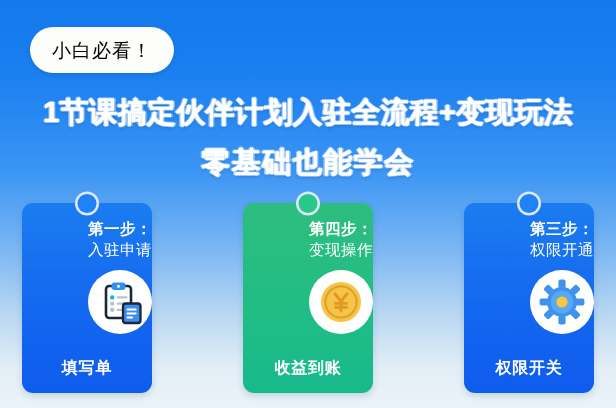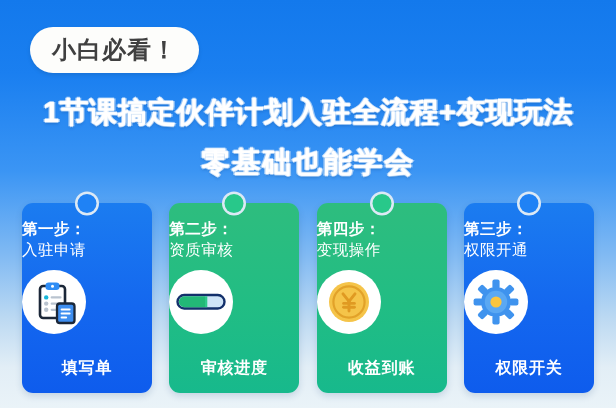--- a/index.html
+++ b/index.html
@@ -36,23 +36,23 @@
     height: 46px;
     padding: 0 22px;
     display: flex;
     align-items: center;
     justify-content: center;
     background: #fdfdfb;
     border-radius: 23px;
     box-shadow: 0 2px 4px rgba(0,0,0,0.10);
   }
   #badge .badge-text {
-    font-size: 24px;
-    font-weight: bold;
-    color: #404040;
+    font-size: 19px;
+    font-weight: normal;
+    color: #000000;
     letter-spacing: 1px;
     line-height: 1;
     white-space: nowrap;
   }
 
   
   .headline {
     position: absolute;
     left: 0;
     width: 616px;
@@ -90,21 +90,21 @@
     justify-content: space-between;
   }
 
   .step-card {
     position: relative;
     width: 130px;
     height: 190px;
     border-radius: 11px;
     display: flex;
     flex-direction: column;
-    align-items: flex-start;
+    align-items: flex-end;
     box-shadow: 0 3px 7px rgba(20,60,120,0.16);
   }
   .step-card.blue {
     background: linear-gradient(180deg, #1b7cf0 0%, #1467ef 55%, #0e5ced 100%);
   }
   .step-card.green {
     background: linear-gradient(180deg, #2ebd7e 0%, #21bd84 55%, #17b98c 100%);
   }
 
   .node-dot {
@@ -196,33 +196,20 @@
           <rect x="19.6" y="29.7" width="7" height="2.3" rx="1.15" fill="#b9c3cf"></rect>
           <rect x="26" y="24.5" width="17.5" height="19.5" rx="2.8" fill="#3e8ef0" stroke="#1b2738" stroke-width="2.3"></rect>
           <rect x="29.6" y="29.6" width="10" height="2" rx="1" fill="#ffffff"></rect>
           <rect x="29.6" y="33.6" width="10" height="2" rx="1" fill="#ffffff"></rect>
           <rect x="29.6" y="37.6" width="6.5" height="2" rx="1" fill="#ffffff"></rect>
         </svg>
       </div>
       <div class="step-footer">填写单</div>
     </div>
 
-    <div class="step-card green">
-      <span class="node-dot"></span>
-      <div class="step-title">第二步：</div>
-      <div class="step-sub">资质审核</div>
-      <div class="icon-disc">
-        <svg width="52" height="46" viewBox="0 0 52 46">
-          <rect x="2.5" y="16" width="47" height="13.5" rx="6.75" fill="#cfe4f7" stroke="#13306b" stroke-width="2.4"></rect>
-          <path d="M9.3 17.3 H30 V28.2 H9.3 A5.45 5.45 0 0 1 9.3 17.3 Z" fill="#23b877"></path>
-          <rect x="30" y="17.3" width="2.3" height="10.9" fill="#2ec98a"></rect>
-        </svg>
-      </div>
-      <div class="step-footer">审核进度</div>
-    </div>
 
     <div class="step-card green">
       <span class="node-dot"></span>
       <div class="step-title">第四步：</div>
       <div class="step-sub">变现操作</div>
       <div class="icon-disc">
         <svg width="44" height="44" viewBox="0 0 44 44">
           <circle cx="22" cy="22" r="20" fill="#f5c449"></circle>
           <circle cx="22" cy="22" r="15.6" fill="none" stroke="#e2a229" stroke-width="2.2"></circle>
           <g fill="none" stroke="#e09a22" stroke-width="2.9" stroke-linecap="round">

